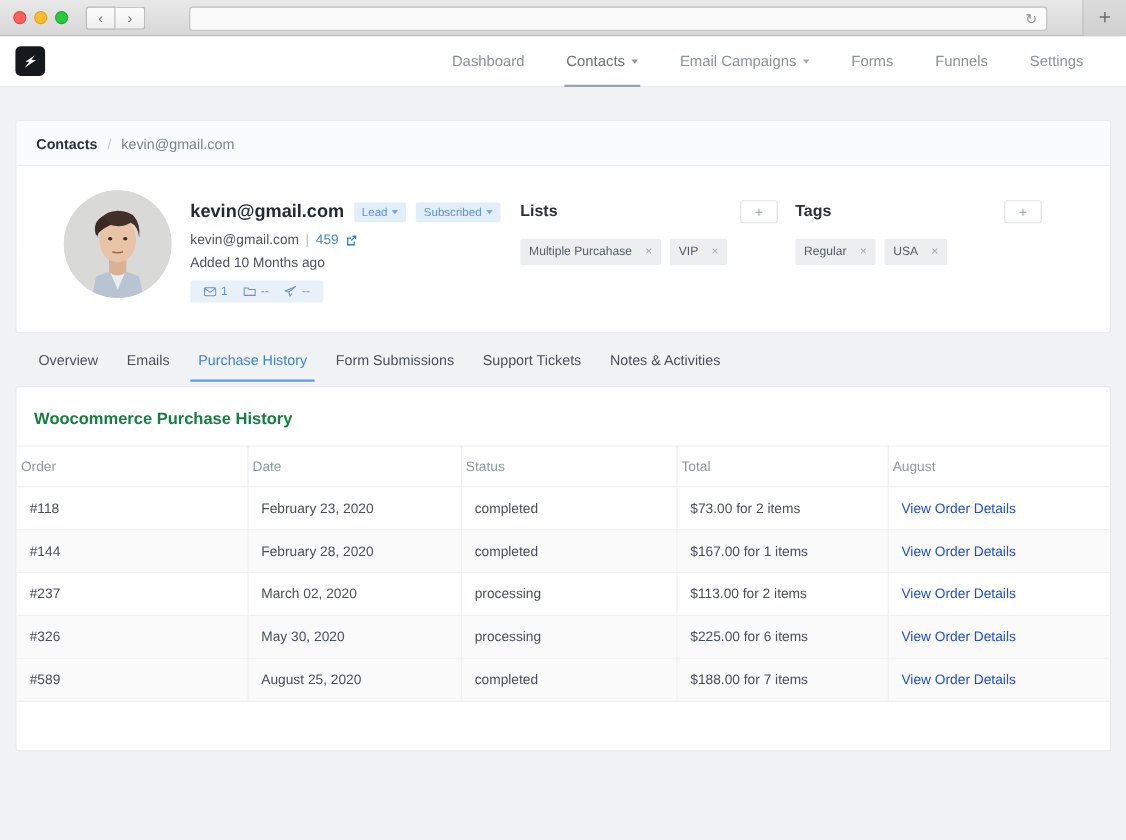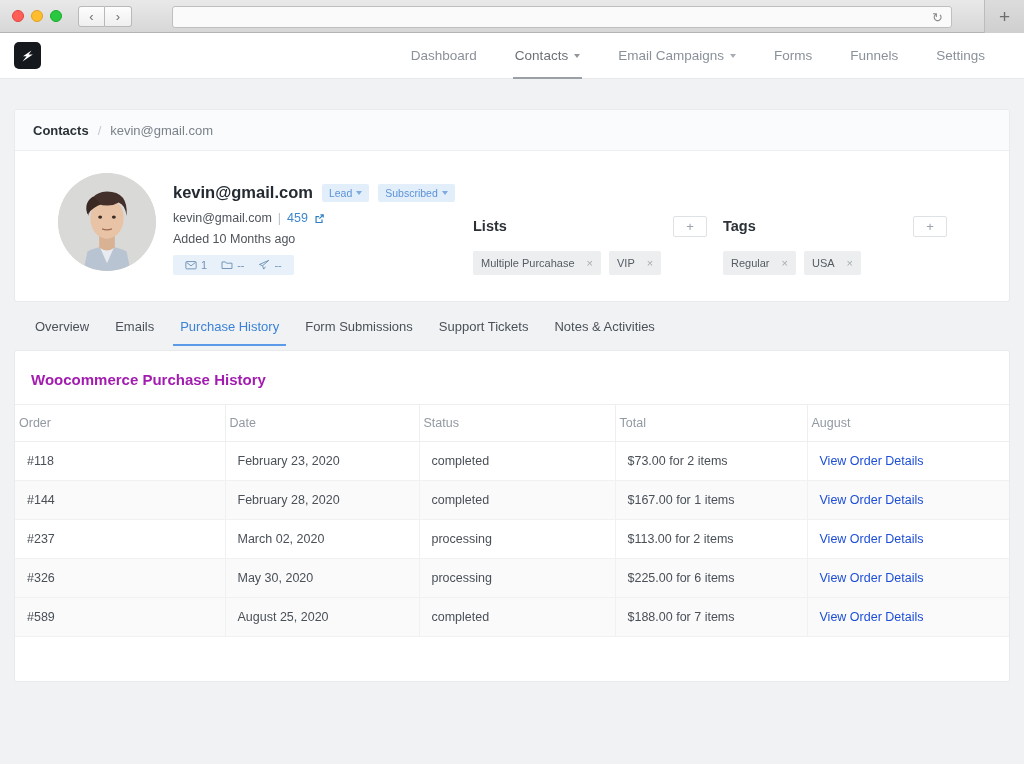--- a/index.html
+++ b/index.html
@@ -174,21 +174,21 @@
     padding: 4px 7px; border-radius: 2px;
   }
   .stat {
     display: inline-flex; align-items: center; gap: 4px;
     font-size: 11px; color: #6f93b6;
     padding: 0 5px;
   }
   .stat svg { display: block; }
 
   
-  .chipcols { display: flex; flex: 1; padding-top: 6px; align-items: flex-end; }
+  .chipcols { display: flex; flex: 1; padding-top: 6px; }
   .chipcol { flex: none; }
   .chipcol.lists { width: 250px; }
   .chipcol.tags  { width: 240px; }
   .chip-head {
     display: flex; align-items: center;
     height: 26px;
     padding-right: 16px;
   }
   .chip-title { font-size: 14.5px; font-weight: bold; color: #2b3137; }
   .addbtn {
@@ -223,21 +223,21 @@
   .tab.active { color: #3b82d8; }
   .tab.active::after {
     content: ""; position: absolute;
     left: 6px; right: 6px; bottom: -2px; height: 2px;
     background: #5b9bea;
   }
 
   
   .table-card { overflow: hidden; }
   .table-title {
-    font-size: 15px; font-weight: bold; color: #a21caf;
+    font-size: 15px; font-weight: bold; color: #15803d;
     padding: 20px 16px 16px 16px;
   }
   table { width: 100%; border-collapse: collapse; }
   thead th {
     text-align: left;
     font-size: 12.5px; font-weight: normal; color: #9199a1;
     padding: 11px 4px;
     border-top: 1px solid #eceef0;
     border-bottom: 1px solid #eceef0;
     border-right: 1px solid #eceef0;

